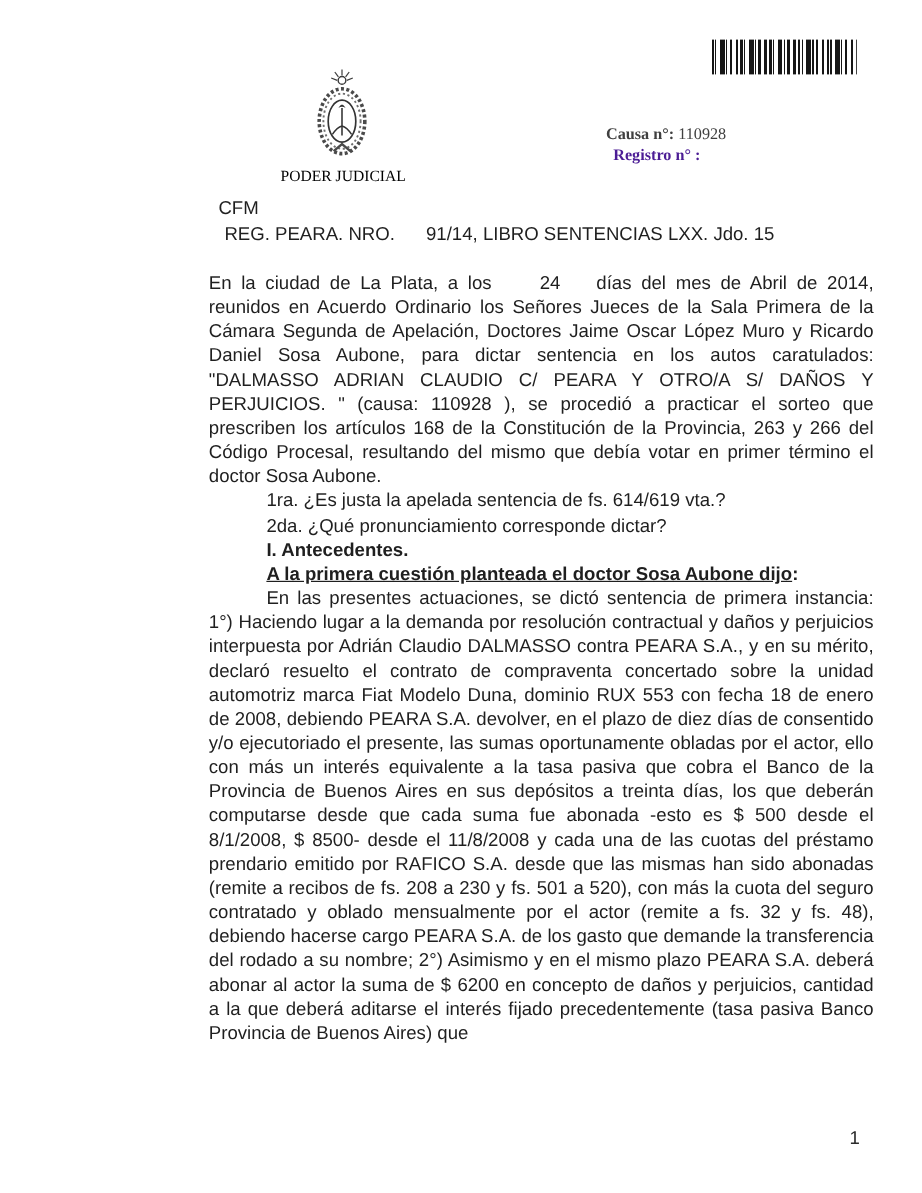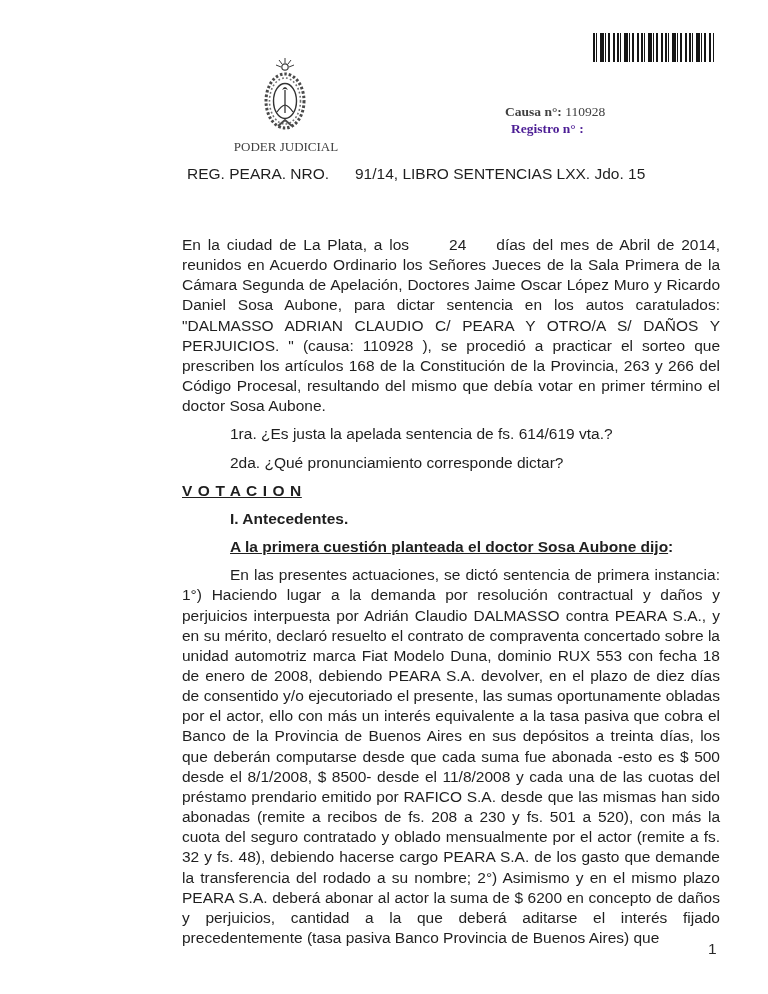--- a/index.html
+++ b/index.html
@@ -26,40 +26,40 @@
   }
   .emblem { position:absolute; left:256px; top:56px; width:58px; height:78px; }
 
   .org-name {
     position:absolute; left:185px; top:122px; width:202px;
     font-family:"Liberation Serif", serif; font-weight:bold;
     font-size:13.5px; text-align:center; letter-spacing:0.2px; color:#161616;
   }
   .org-sub {
     position:absolute; left:185px; top:139px; width:202px;
-    font-family:"Liberation Serif", serif; font-size:13px; text-align:center; color:#404040;
+    font-family:"Liberation Serif", serif; font-size:13px; text-align:center; color:#000000;
   }
   .causa-line {
     position:absolute; left:505px; top:104px;
     font-family:"Liberation Serif", serif; font-size:13.5px; color:#404040;
   }
   .causa-line .lbl { font-weight:bold; }
   .registro-line {
     position:absolute; left:511px; top:121px;
     font-family:"Liberation Serif", serif; font-size:13.5px; font-weight:bold; color:#4c1d95;
   }
 
   
   .ref-block { position:absolute; left:174px; top:163px; font-size:15.5px; line-height:21.5px; }
   .ref-cfm { padding-left:8px; }
   .reg-label { display:inline-block; width:181px; padding-left:13px; box-sizing:border-box; }
 
   
   .main { position:absolute; left:174px; top:227px; width:554px; font-size:15.5px; line-height:20.15px; }
-  .main p { margin:8px; }
+  .main p { margin:0; }
   .justify { text-align:justify; }
   .indent { padding-left:48px; }
   .p2 { text-indent:48px; }
   .bold { font-weight:bold; }
   .u { text-decoration:underline; }
   .heading-main { font-weight:bold; letter-spacing:1.05px; white-space:nowrap; }
   .votacion { font-weight:bold; margin-left:138px; letter-spacing:0.6px; }
   .day-num { margin-left:40px; margin-right:30px; }
 
   .page-number { position:absolute; left:708px; top:940px; font-size:15.5px; color:#2a2a2a; }
@@ -94,33 +94,33 @@
 
   <div class="org-sub">PODER JUDICIAL</div>
 
   <div class="causa-line">
     <span class="lbl">Causa n°:</span>
     <span>110928</span>
   </div>
   <div class="registro-line">Registro n° :</div>
 
   <div class="ref-block">
+    <div class="ref-cfm">CFM</div>
     <div>
       <span class="reg-label">REG. PEARA. NRO.</span><span>91/14, LIBRO SENTENCIAS LXX. Jdo. 15</span>
     </div>
   </div>
 
   <div class="main">
     <p class="justify"><span>En la ciudad de La Plata, a los</span><span class="day-num">24</span><span>días del mes de Abril de 2014, reunidos en Acuerdo Ordinario los Señores Jueces de la Sala Primera de la Cámara Segunda de Apelación, Doctores Jaime Oscar López Muro y Ricardo Daniel Sosa Aubone, para dictar sentencia en los autos caratulados: "DALMASSO ADRIAN CLAUDIO C/ PEARA Y OTRO/A S/ DAÑOS Y PERJUICIOS. " (causa: 110928 ), se procedió a practicar el sorteo que prescriben los artículos 168 de la Constitución de la Provincia, 263 y 266 del Código Procesal, resultando del mismo que debía votar en primer término el doctor Sosa Aubone.</span></p>
 
 
     <p class="indent">1ra. ¿Es justa la apelada sentencia de fs. 614/619 vta.?</p>
     <p class="indent">2da. ¿Qué pronunciamiento corresponde dictar?</p>
 
-    <p class="votacion u">V O T A C I O N</p>
 
     <p class="indent bold">I. Antecedentes.</p>
 
     <p class="indent bold"><span class="u">A la primera cuestión planteada el doctor Sosa Aubone dijo</span><span>:</span></p>
 
     <p class="justify p2">En las presentes actuaciones, se dictó sentencia de primera instancia: 1°) Haciendo lugar a la demanda por resolución contractual y daños y perjuicios interpuesta por Adrián Claudio DALMASSO contra PEARA S.A., y en su mérito, declaró resuelto el contrato de compraventa concertado sobre la unidad automotriz marca Fiat Modelo Duna, dominio RUX 553 con fecha 18 de enero de 2008, debiendo PEARA S.A. devolver, en el plazo de diez días de consentido y/o ejecutoriado el presente, las sumas oportunamente obladas por el actor, ello con más un interés equivalente a la tasa pasiva que cobra el Banco de la Provincia de Buenos Aires en sus depósitos a treinta días, los que deberán computarse desde que cada suma fue abonada -esto es $ 500 desde el 8/1/2008, $ 8500- desde el 11/8/2008 y cada una de las cuotas del préstamo prendario emitido por RAFICO S.A. desde que las mismas han sido abonadas (remite a recibos de fs. 208 a 230 y fs. 501 a 520), con más la cuota del seguro contratado y oblado mensualmente por el actor (remite a fs. 32 y fs. 48), debiendo hacerse cargo PEARA S.A. de los gasto que demande la transferencia del rodado a su nombre; 2°) Asimismo y en el mismo plazo PEARA S.A. deberá abonar al actor la suma de $ 6200 en concepto de daños y perjuicios, cantidad a la que deberá aditarse el interés fijado precedentemente (tasa pasiva Banco Provincia de Buenos Aires) que</p>
   </div>
 
   <div class="page-number">1</div>
 

